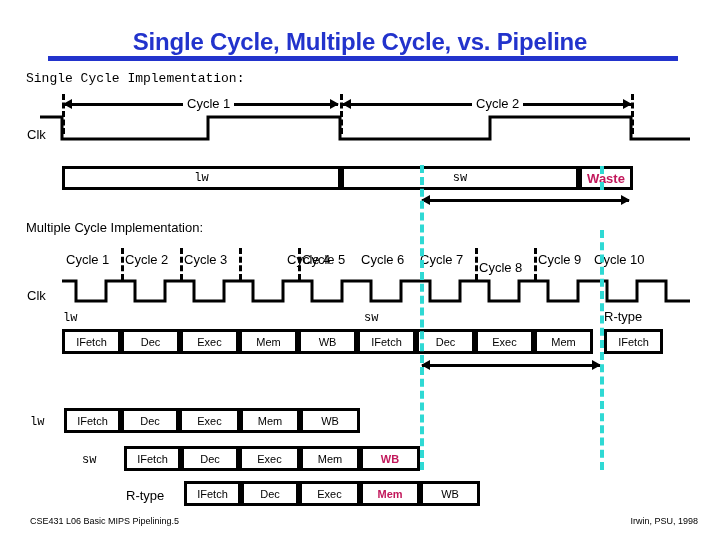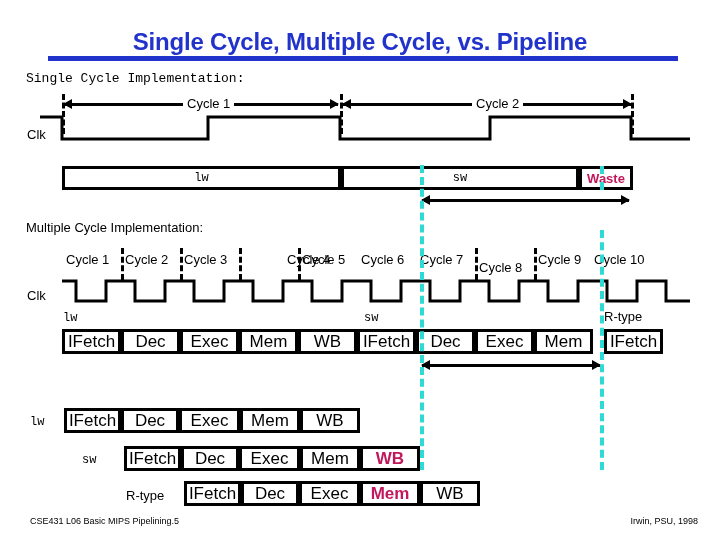--- a/index.html
+++ b/index.html
@@ -41,21 +41,21 @@
   .lbl{position:absolute;font-size:13px;color:#000;white-space:nowrap;}
   .lbl-mono{position:absolute;font-family:"Liberation Mono",monospace;font-size:12px;color:#000;white-space:nowrap;}
 
   
   .box{
     position:absolute;
     border:3px solid #000;
     background:#fff;
     box-sizing:border-box;
     display:flex;align-items:center;justify-content:center;
-    font-size:17px;color:#000;
+    font-size:11px;color:#000;
     white-space:nowrap;
   }
   .box.red{color:#c2185b;font-weight:bold;}
   .box.mono{font-family:"Liberation Mono",monospace;font-size:12px;}
 
   
   .arrow{position:absolute;height:3px;background:#000;}
   .arrow:before,.arrow:after{
     content:"";position:absolute;top:-4px;
     width:0;height:0;border-top:5px solid transparent;border-bottom:5px solid transparent;

